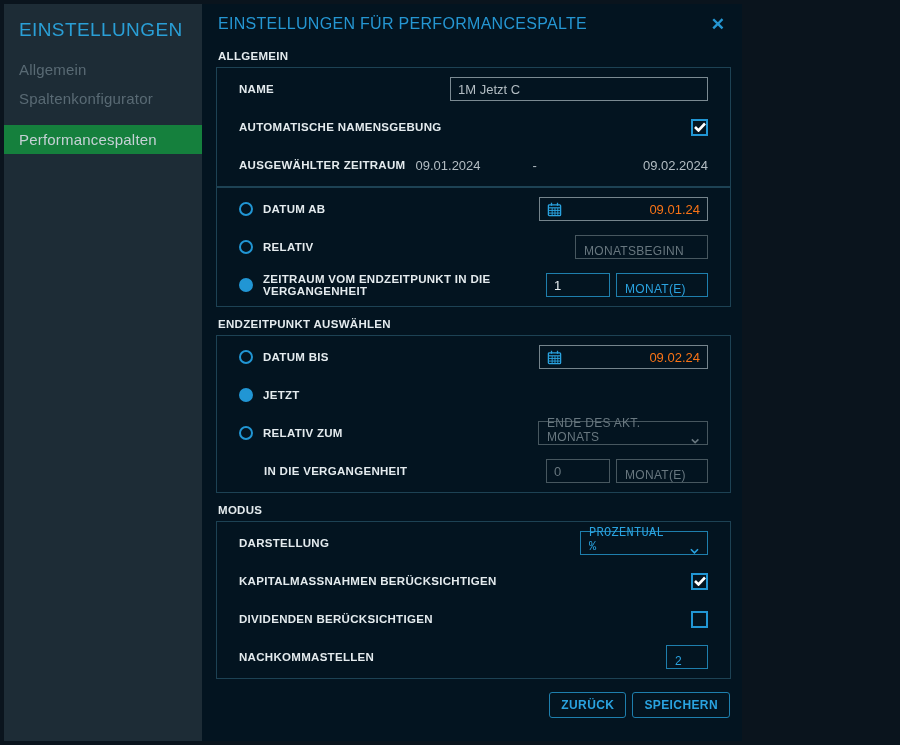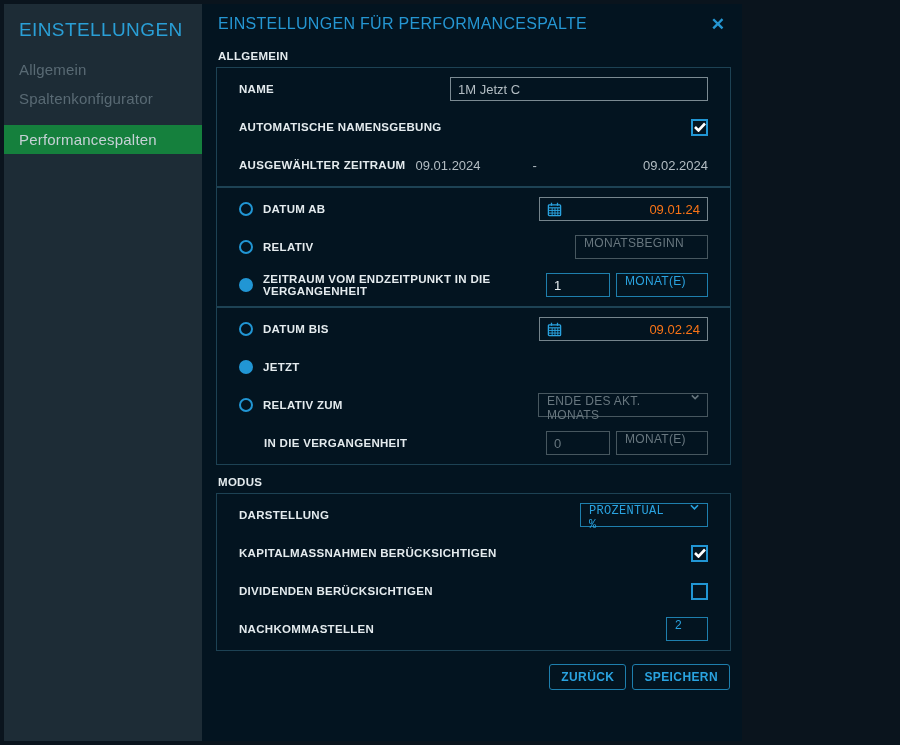--- a/index.html
+++ b/index.html
@@ -123,21 +123,21 @@
     cursor: pointer;
   }
   .datefield.w-date { width: 169px; }
   .dateval {
     margin-left: auto;
     color: #f97316;
     font-size: 13px;
   }
   .select {
     height: 24px;
-    display: flex; align-items: flex-start; justify-content: space-between;
+    display: flex; align-items: flex-end; justify-content: space-between;
     border: 1px solid #1e7fad;
     color: #2aa3e0;
     font-size: 12px;
     letter-spacing: 0.3px;
     padding: 0 8px;
     cursor: pointer;
     gap: 21px;
   }
   .select.disabled {
     border-color: #47575f;
@@ -271,20 +271,21 @@
           <div class="select w-monate">
             <span>MONAT(E)</span>
             <svg width="10" height="6" viewBox="0 0 10 6">
                 <polyline points="1,1 5,5 9,1" fill="none" stroke="currentColor" stroke-width="1.8"></polyline>
               </svg>
           </div>
         </div>
       </div>
     </div>
 
+    <div class="section-title">ENDZEITPUNKT AUSWÄHLEN</div>
     <div class="box">
       <div class="row">
         <span class="radio"></span>
         <span class="label">DATUM BIS</span>
         <div class="datefield w-date push">
           <svg width="15" height="15" viewBox="0 0 16 16">
             <rect x="1.5" y="3" width="13" height="11.5" rx="1" fill="none" stroke="#2aa3e0" stroke-width="1.4"></rect>
             <line x1="4.8" y1="0.8" x2="4.8" y2="4" stroke="#2aa3e0" stroke-width="1.4"></line>
             <line x1="11.2" y1="0.8" x2="11.2" y2="4" stroke="#2aa3e0" stroke-width="1.4"></line>
             <line x1="2" y1="6.2" x2="14" y2="6.2" stroke="#2aa3e0" stroke-width="1.2"></line>

